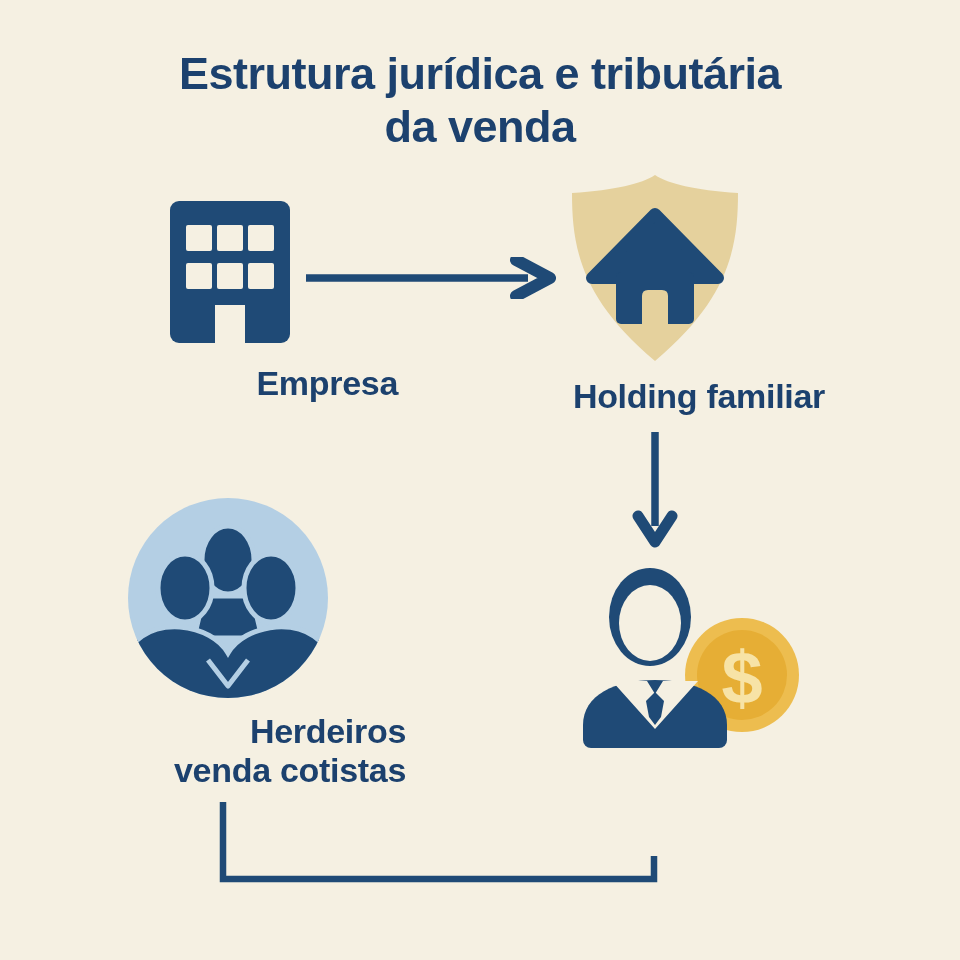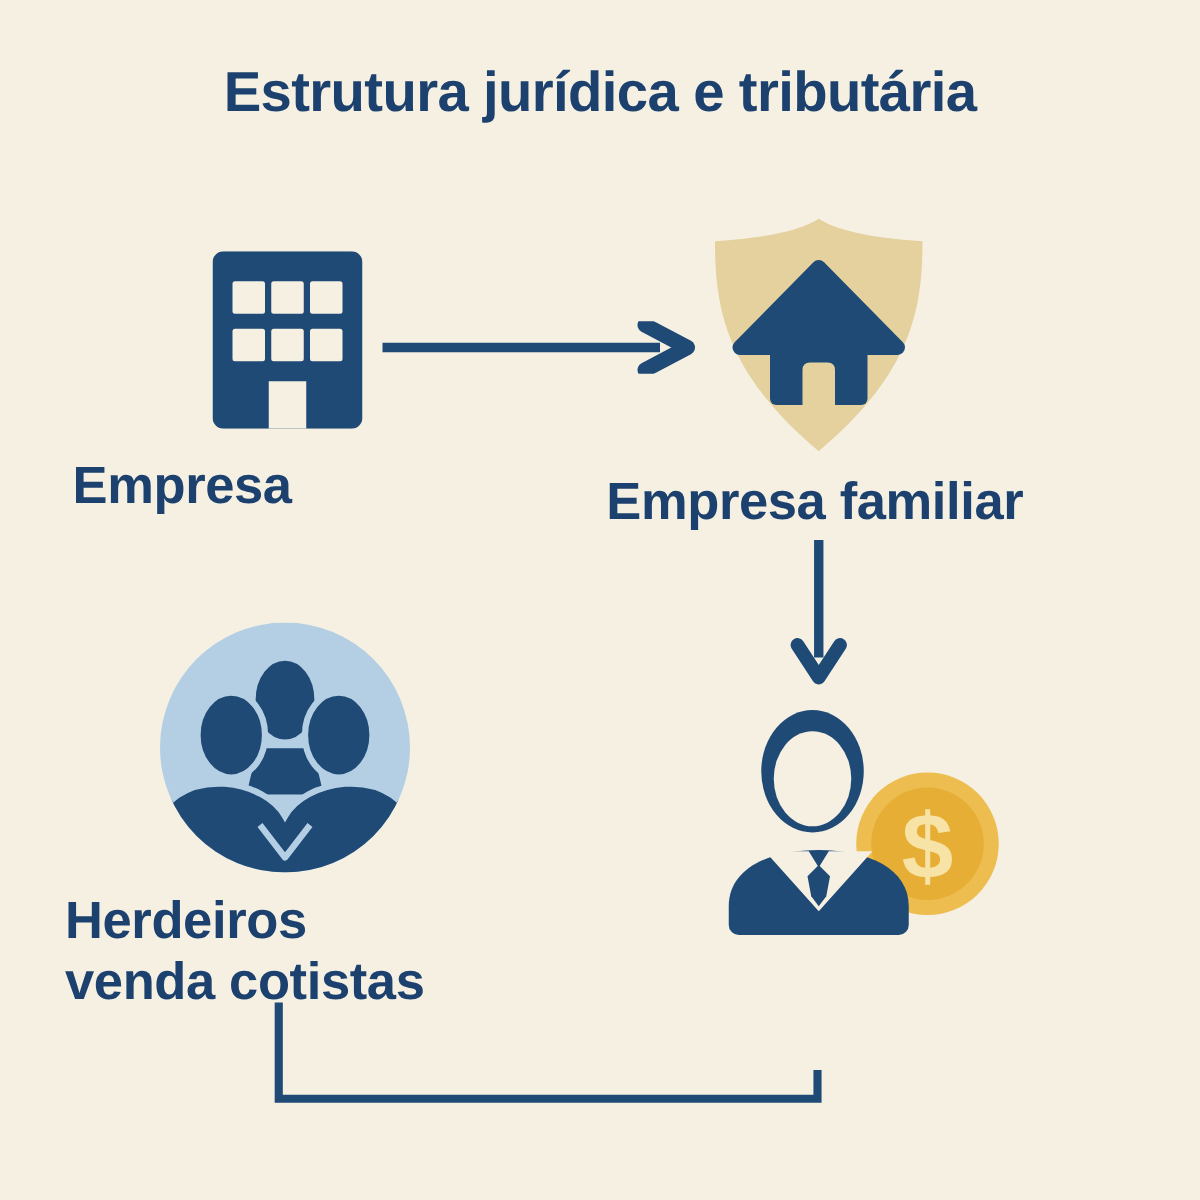--- a/index.html
+++ b/index.html
@@ -11,37 +11,38 @@
     overflow:hidden;
   }
   .title {
     position:absolute; top:48px; left:0; width:960px;
     text-align:center;
     font-size:45px; font-weight:700; color:#1C416E;
     line-height:1.17; letter-spacing:-0.5px;
   }
   .node-label {
     position:absolute;
-    text-align:left;
-    font-size:42px; font-weight:700; color:#1C416E;
+    text-align:right;
+    font-size:34px; font-weight:700; color:#1C416E;
     line-height:1.16; letter-spacing:-0.3px;
   }
   .label-empresa   { left:58px;  width:340px; top:364px; }
   .label-holding   { left:485px; width:340px; top:377px; }
-  .label-herdeiros { left:52px;  width:340px; top:712px; }
+  .label-herdeiros { left:66px;  width:340px; top:712px; }
   .label-comprador { left:482px; width:340px; top:768px; }
   .abs { position:absolute; }
 </style>
 </head>
 <body>
 
 <div class="canvas">
 
   <div class="title">
     <div>Estrutura jurídica e tributária</div>
+    <div>da venda</div>
   </div>
 
   <svg class="abs" style="left:170px; top:201px;" width="120" height="142" viewBox="0 0 120 142">
     <rect x="0" y="0" width="120" height="142" rx="9" fill="#1F4A76"></rect>
     <g fill="#F5F0E2">
       <rect x="16" y="24" width="26" height="26" rx="2"></rect>
       <rect x="47" y="24" width="26" height="26" rx="2"></rect>
       <rect x="78" y="24" width="26" height="26" rx="2"></rect>
       <rect x="16" y="62" width="26" height="26" rx="2"></rect>
       <rect x="47" y="62" width="26" height="26" rx="2"></rect>
@@ -62,21 +63,21 @@
       <rect x="50" y="102" width="78" height="52" rx="5" fill="#1F4A76"></rect>
       <path d="M76,154 L76,126 Q76,120 82,120 L96,120 Q102,120 102,126 L102,154 Z" fill="#E5D19D"></path>
     </g>
   </svg>
 
   <div class="node-label label-empresa">
     <div>Empresa</div>
   </div>
 
   <div class="node-label label-holding">
-    <div>Empresa familiar</div>
+    <div>Holding familiar</div>
   </div>
 
   <svg class="abs" style="left:631px; top:430px;" width="48" height="118" viewBox="0 0 48 118">
     <line x1="24" y1="2" x2="24" y2="96" stroke="#1F4A76" stroke-width="7.5"></line>
     <polyline points="7,86 24,112 41,86" fill="none" stroke="#1F4A76" stroke-width="11" stroke-linecap="round" stroke-linejoin="round"></polyline>
   </svg>
 
   <svg class="abs" style="left:128px; top:498px;" width="200" height="200" viewBox="0 0 200 200">
     <defs>
       <clipPath id="groupClip">

